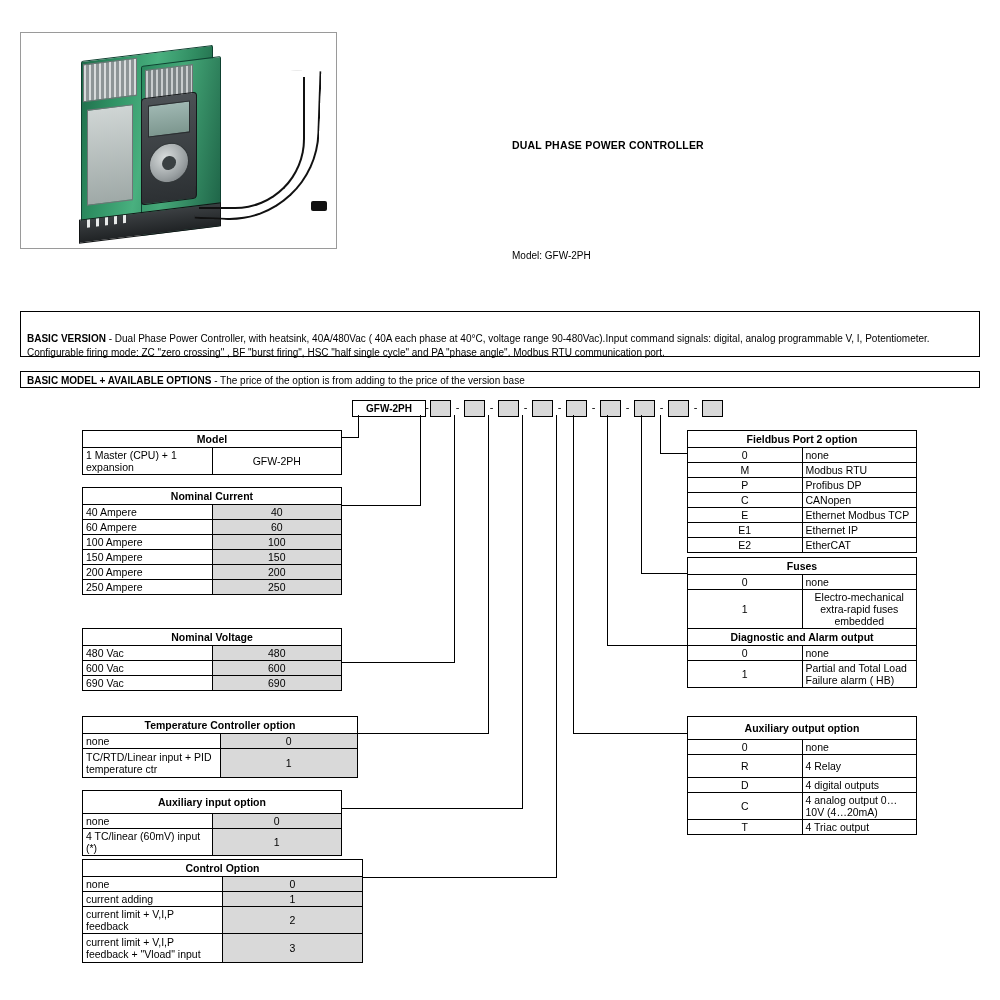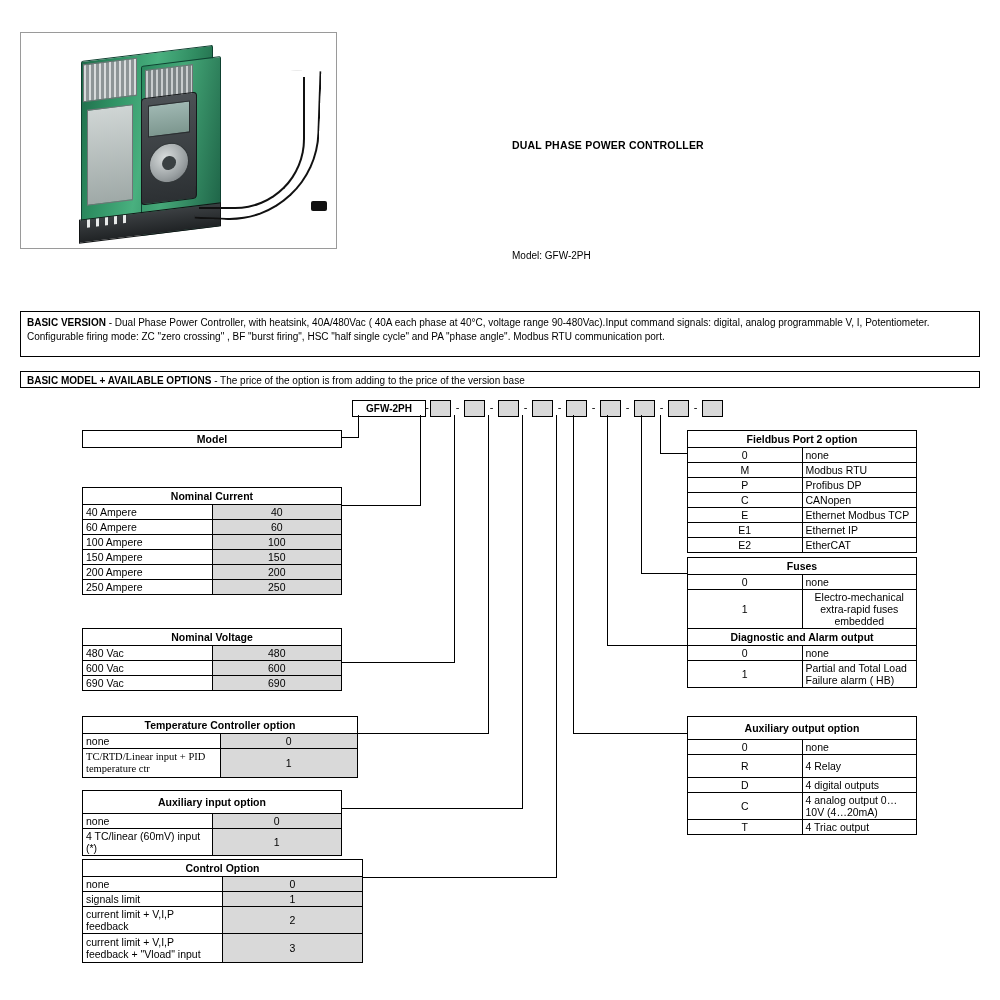--- a/index.html
+++ b/index.html
@@ -142,21 +142,21 @@
   #model-line {
     left: 512px; top: 250px;
     font-size: 10px;
   }
 
   
   .descbox {
     border: 1px solid #000;
     background: #fff;
     box-sizing: border-box;
-    padding: 4px 6px;
+    padding: 20px 6px;
     line-height: 1.35;
   }
   #basic-version-box {
     left: 20px; top: 311px; width: 960px; height: 46px;
     font-size: 10px;
   }
   #basic-model-box {
     left: 20px; top: 371px; width: 960px; height: 17px;
     font-size: 10px;
     padding: 2px 6px;
@@ -314,20 +314,24 @@
 <div class="abs ln lnh" style="left:641px; top:573px; width:47px;"></div>
 
 <div class="abs ln lnv" style="left:660px; top:415px; height:38px;"></div>
 <div class="abs ln lnh" style="left:660px; top:453px; width:28px;"></div>
 
 <table class="abs opt" id="tbl-model">
   <tbody>
       <tr>
         <th class="hdr" colspan="2">Model</th>
       </tr>
+  <tr>
+    <td class="lbl">1 Master (CPU) + 1 expansion</td>
+    <td class="val" style="background:#fff;">GFW-2PH</td>
+  </tr>
 </tbody>
   </table>
 
 <table class="abs opt" id="tbl-current">
   <tbody>
       <tr>
         <th class="hdr" colspan="2">Nominal Current</th>
       </tr>
   <tr>
         <td class="lbl">40 Ampere</td>
@@ -379,21 +383,21 @@
 <table class="abs opt" id="tbl-tempctrl">
   <tbody>
       <tr>
         <th class="hdr" colspan="2">Temperature Controller option</th>
       </tr>
   <tr>
         <td class="lbl">none</td>
         <td class="val">0</td>
       </tr>
   <tr>
-        <td class="lbl" style="height:26px;font-family:Liberation Serif, serif;">TC/RTD/Linear input  + PID temperature ctr</td>
+        <td class="lbl" style="height:26px;">TC/RTD/Linear input  + PID temperature ctr</td>
         <td class="val">1</td>
       </tr>
 </tbody>
   </table>
 
 <table class="abs opt" id="tbl-auxin">
   <tbody>
       <tr>
         <th class="hdr" colspan="2" style="height:20px;">Auxiliary input option</th>
       </tr>
@@ -411,21 +415,21 @@
 <table class="abs opt" id="tbl-control">
   <tbody>
       <tr>
         <th class="hdr" colspan="2">Control Option</th>
       </tr>
   <tr>
         <td class="lbl">none</td>
         <td class="val">0</td>
       </tr>
   <tr>
-        <td class="lbl">signals limit</td>
+        <td class="lbl">current adding</td>
         <td class="val">1</td>
       </tr>
   <tr>
         <td class="lbl">current limit +  V,I,P feedback</td>
         <td class="val">2</td>
       </tr>
   <tr>
         <td class="lbl" style="height:26px;">current limit +  V,I,P feedback + "Vload" input</td>
         <td class="val">3</td>
       </tr>

